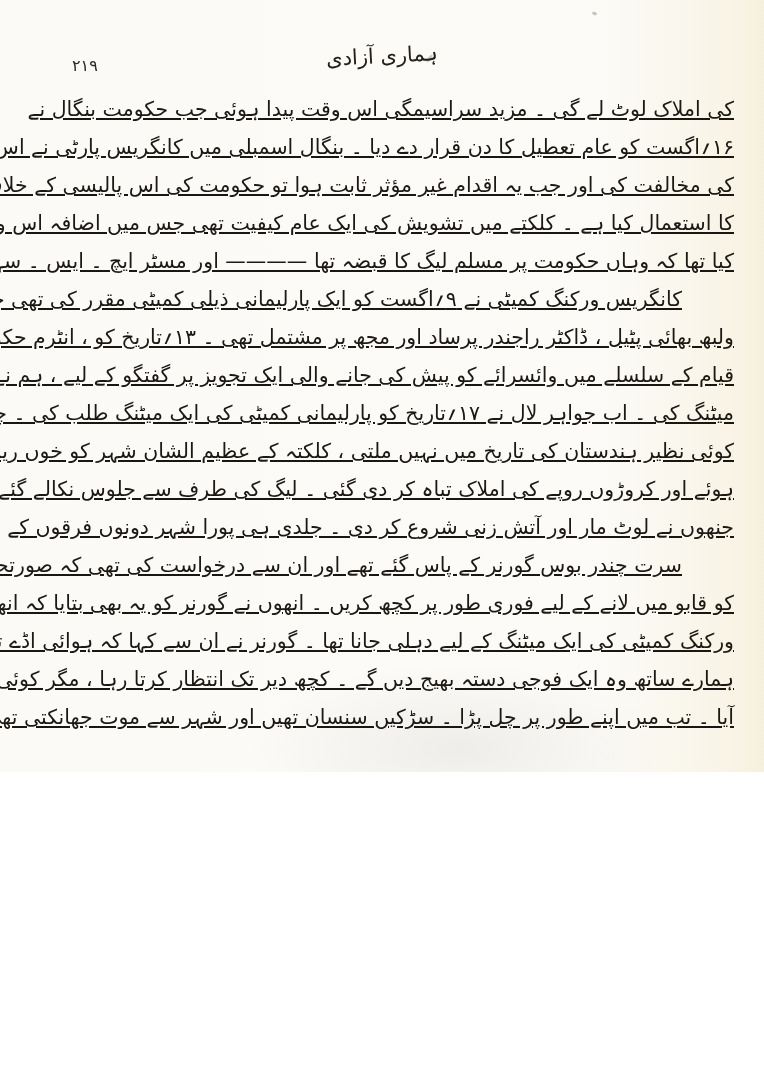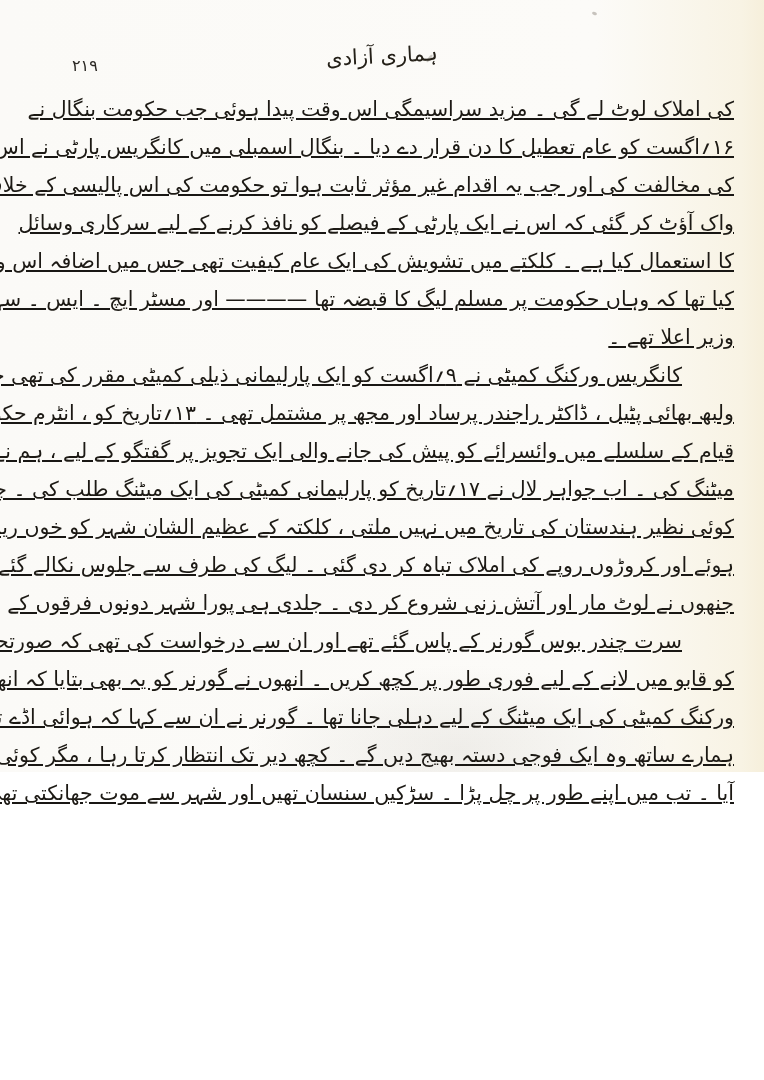--- a/index.html
+++ b/index.html
@@ -70,24 +70,22 @@
   <span class="artifact a1"></span>
   <span class="artifact a2"></span>
 
   <div class="page-number">۲۱۹</div>
   <div class="doc-title">ہماری آزادی</div>
 
   <div class="body-text">
     <div class="line">کی املاک لوٹ لے گی ۔ مزید سراسیمگی اس وقت پیدا ہوئی جب حکومت بنگال نے</div>
     <div class="line">۱۶؍اگست کو عام تعطیل کا دن قرار دے دیا ۔ بنگال اسمبلی میں کانگریس پارٹی نے اس فیصلے</div>
     <div class="line">کی مخالفت کی اور جب یہ اقدام غیر مؤثر ثابت ہوا تو حکومت کی اس پالیسی کے خلاف احتجاجاً</div>
-    <div class="line">واک آؤٹ کر گئی کہ اس نے ایک پارٹی کے فیصلے کو نافذ کرنے کے لیے سرکاری وسائل</div>
     <div class="line">کا استعمال کیا ہے ۔ کلکتے میں تشویش کی ایک عام کیفیت تھی جس میں اضافہ اس واقعے نے</div>
     <div class="line">کیا تھا کہ وہاں حکومت پر مسلم لیگ کا قبضہ تھا ———— اور مسٹر ایچ ۔ ایس ۔ سہروردی</div>
-    <div class="line short">وزیر اعلا تھے ۔</div>
     <div class="line indent">کانگریس ورکنگ کمیٹی نے ۹؍اگست کو ایک پارلیمانی ذیلی کمیٹی مقرر کی تھی جو سردار</div>
     <div class="line">ولبھ بھائی پٹیل ، ڈاکٹر راجندر پرساد اور مجھ پر مشتمل تھی ۔ ۱۳؍تاریخ کو ، انٹرم حکومت کے</div>
     <div class="line">قیام کے سلسلے میں وائسرائے کو پیش کی جانے والی ایک تجویز پر گفتگو کے لیے ، ہم نے ایک</div>
     <div class="line">میٹنگ کی ۔ اب جواہر لال نے ۱۷؍تاریخ کو پارلیمانی کمیٹی کی ایک میٹنگ طلب کی ۔ چنانچہ اس تاریخ</div>
     <div class="line">کوئی نظیر ہندستان کی تاریخ میں نہیں ملتی ، کلکتہ کے عظیم الشان شہر کو خوں ریزی ، قتل</div>
     <div class="line">ہوئے اور کروڑوں روپے کی املاک تباہ کر دی گئی ۔ لیگ کی طرف سے جلوس نکالے گئے ،</div>
     <div class="line">جنھوں نے لوٹ مار اور آتش زنی شروع کر دی ۔ جلدی ہی پورا شہر دونوں فرقوں کے</div>
     <div class="line indent">سرت چندر بوس گورنر کے پاس گئے تھے اور ان سے درخواست کی تھی کہ صورتحال</div>
     <div class="line">کو قابو میں لانے کے لیے فوری طور پر کچھ کریں ۔ انھوں نے گورنر کو یہ بھی بتایا کہ انھیں اور مجھے</div>
     <div class="line">ورکنگ کمیٹی کی ایک میٹنگ کے لیے دہلی جانا تھا ۔ گورنر نے ان سے کہا کہ ہوائی اڈے تک</div>

